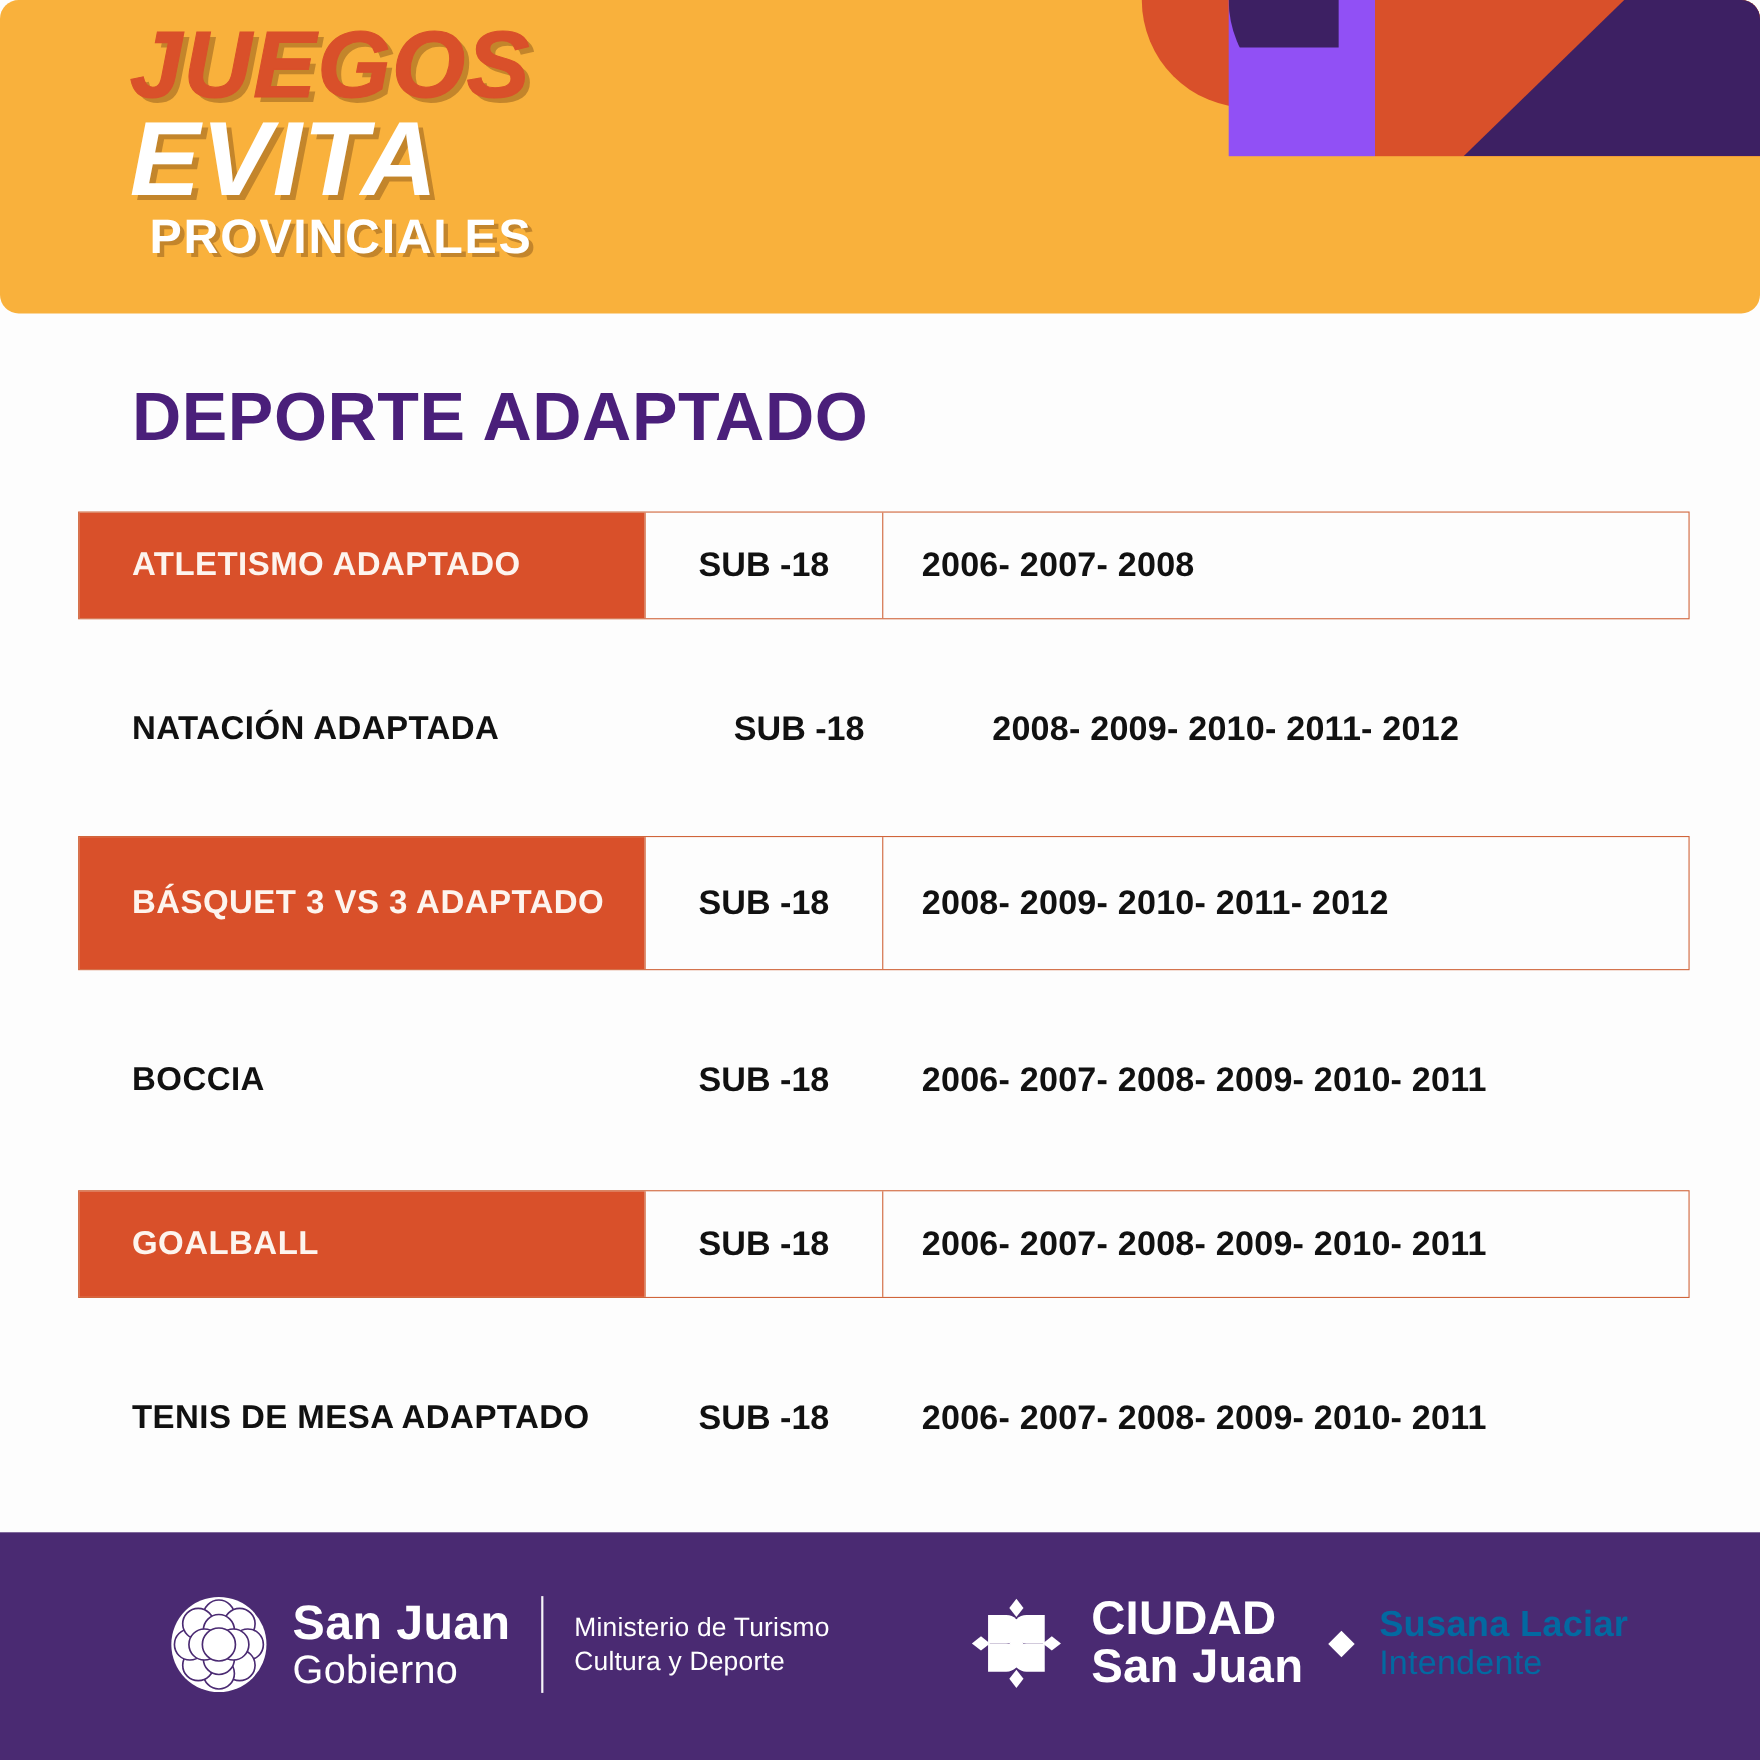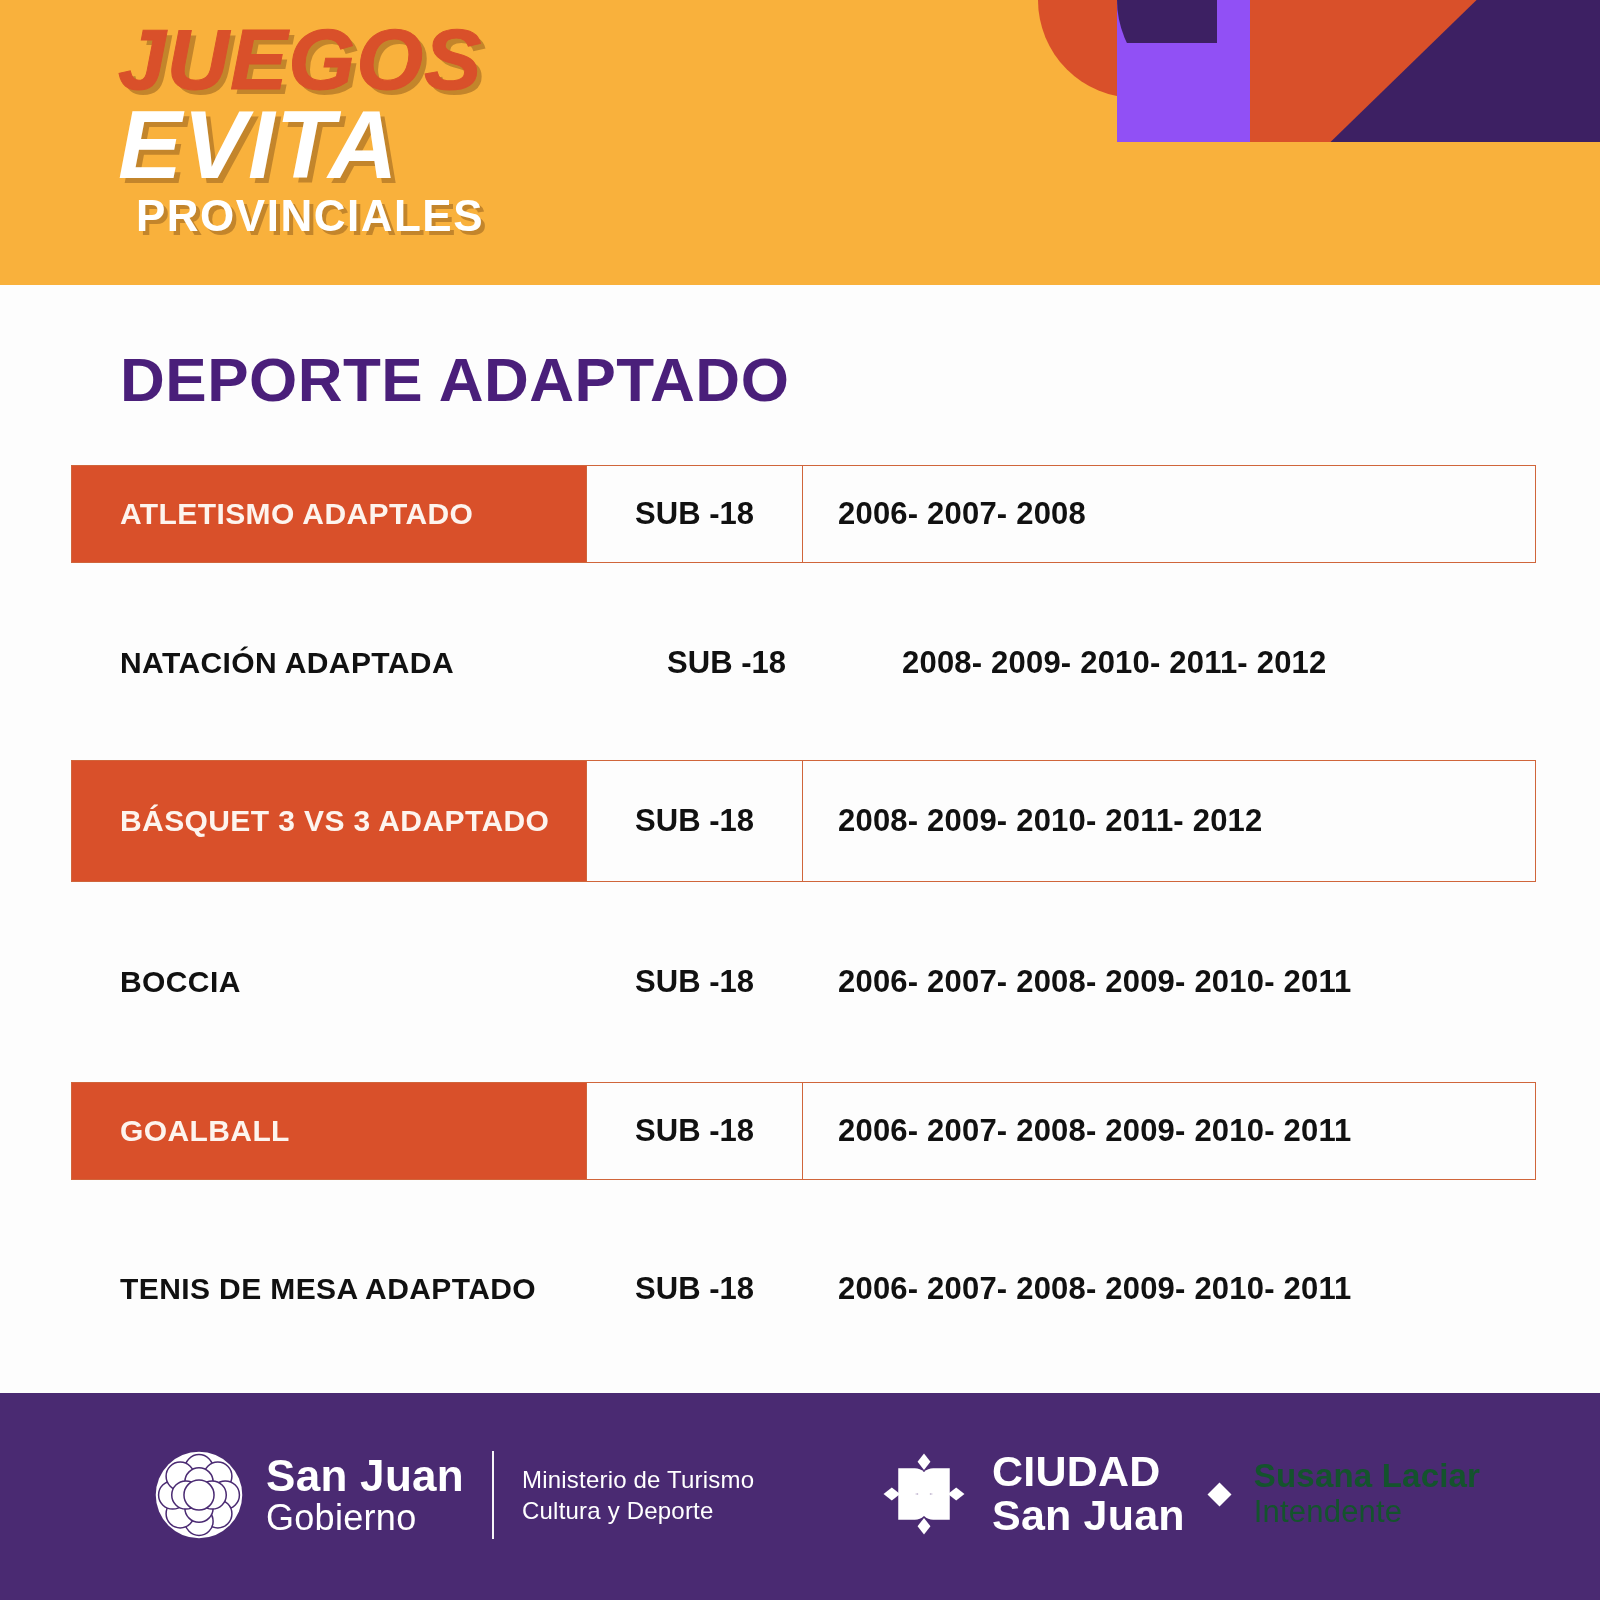--- a/index.html
+++ b/index.html
@@ -7,21 +7,21 @@
     width: 1600px; height: 1600px;
     background: #ffffff;
     font-family: "Liberation Sans", sans-serif;
     overflow: hidden;
   }
   .page { position: relative; width: 1600px; height: 1600px; background:#fdfdfd; }
 
   
   .header {
     position: absolute; left:0; top:0; width:1600px; height:285px;
-    background:#f9b13c; overflow:hidden;
+    background:#f9b13c; overflow:hidden;border-radius:17px;
   }
   .deco { position:absolute; }
   
   .deco-circle {
     left:1038px; top:-98px; width:196px; height:196px;
     background:#d9502a; border-radius:50%;
   }
   
   .deco-lightsq {
     left:1117px; top:-10px; width:133px; height:152px;
@@ -116,21 +116,21 @@
   .sj-text { margin-left:20px; color:#ffffff; }
   .sj-text .l1 { font-size:44px; font-weight:bold; line-height:1.02; letter-spacing:0.3px;}
   .sj-text .l2 { font-size:36px; font-weight:normal; line-height:1.05; letter-spacing:0.3px;}
   .vdiv { width:2px; height:88px; background:#ffffff; margin:0 28px; opacity:0.95; }
   .min-text { color:#ffffff; font-size:24px; line-height:1.3; font-weight:normal; letter-spacing:0.2px;}
   .quatre { width:92px; height:92px; flex:0 0 92px; }
   .ciudad-text { margin-left:22px; color:#ffffff; }
   .ciudad-text .l1 { font-size:43px; font-weight:bold; line-height:1.0; letter-spacing:0.2px;}
   .ciudad-text .l2 { font-size:43px; font-weight:bold; line-height:1.05; letter-spacing:0.2px;}
   .diamond { width:17px; height:17px; background:#ffffff; transform:rotate(45deg); margin:0 26px; flex:0 0 17px;}
-  .int-text { color:#14532d; }
+  .int-text { color:#0369a1; }
   .int-text .l1 { font-size:33px; font-weight:bold; line-height:1.1; letter-spacing:0.2px;}
   .int-text .l2 { font-size:31px; font-weight:normal; line-height:1.15; letter-spacing:0.2px;}
 </style>
 </head>
 <body>
 
 <div class="page">
 
   <div class="header">
 

